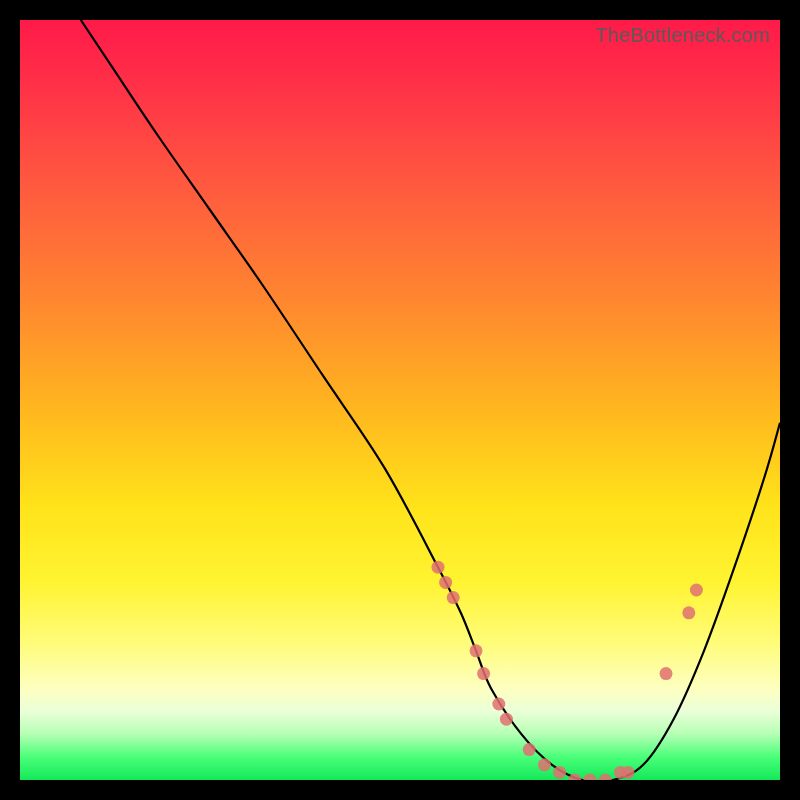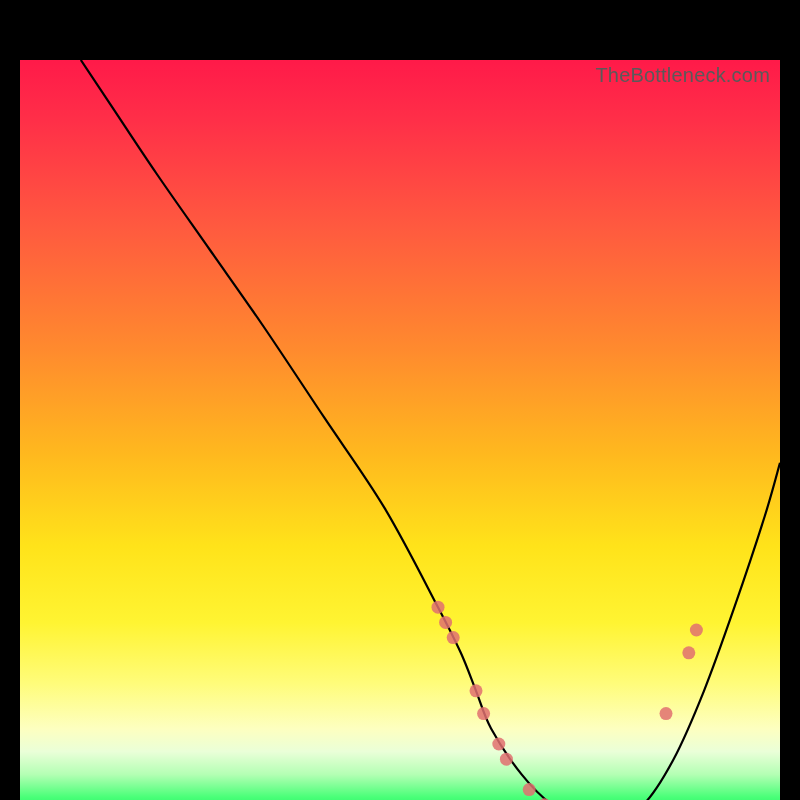--- a/index.html
+++ b/index.html
@@ -11,21 +11,20 @@
     overflow: hidden;
     font-family: Arial, Helvetica, sans-serif;
   }
   .frame {
     position: absolute;
     left: 20px;
     top: 20px;
     width: 760px;
     height: 543px;
     background: #f9a8d4;
-    margin-top: 40px;
   }
   .plot {
     position: absolute;
     left: 0;
     top: 0;
     width: 760px;
     height: 760px;
     
     background: linear-gradient(
       to bottom,

